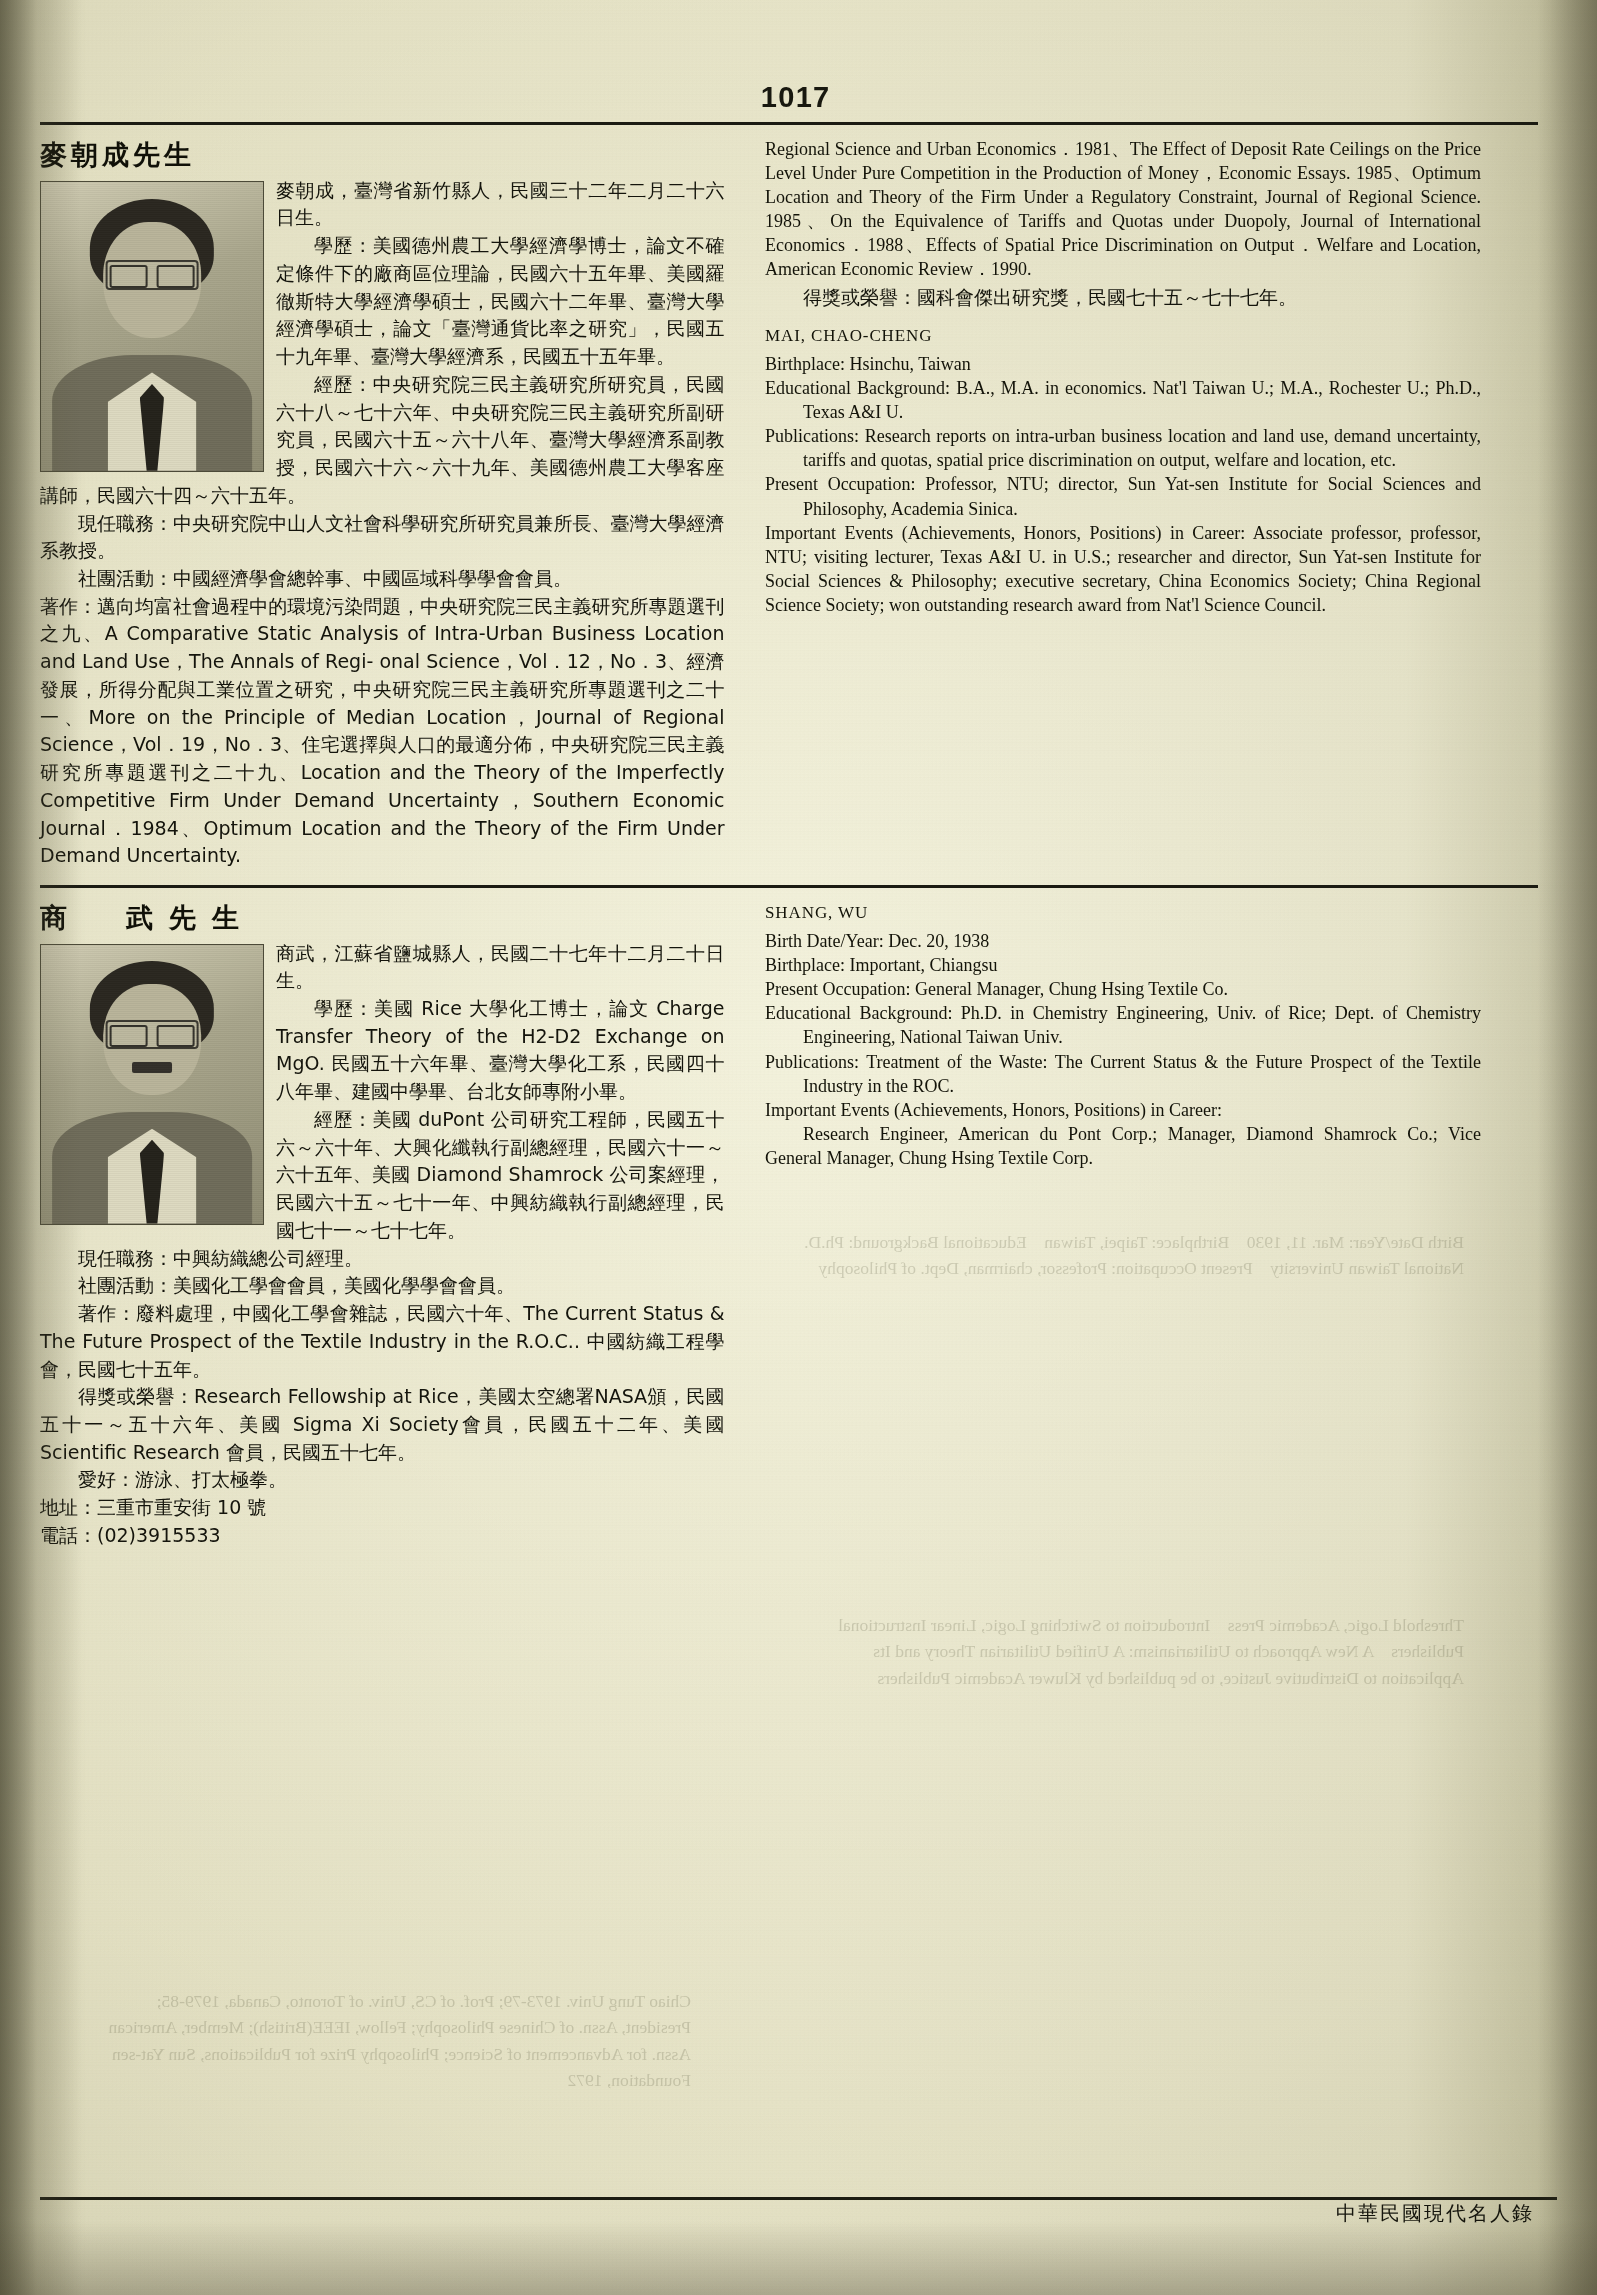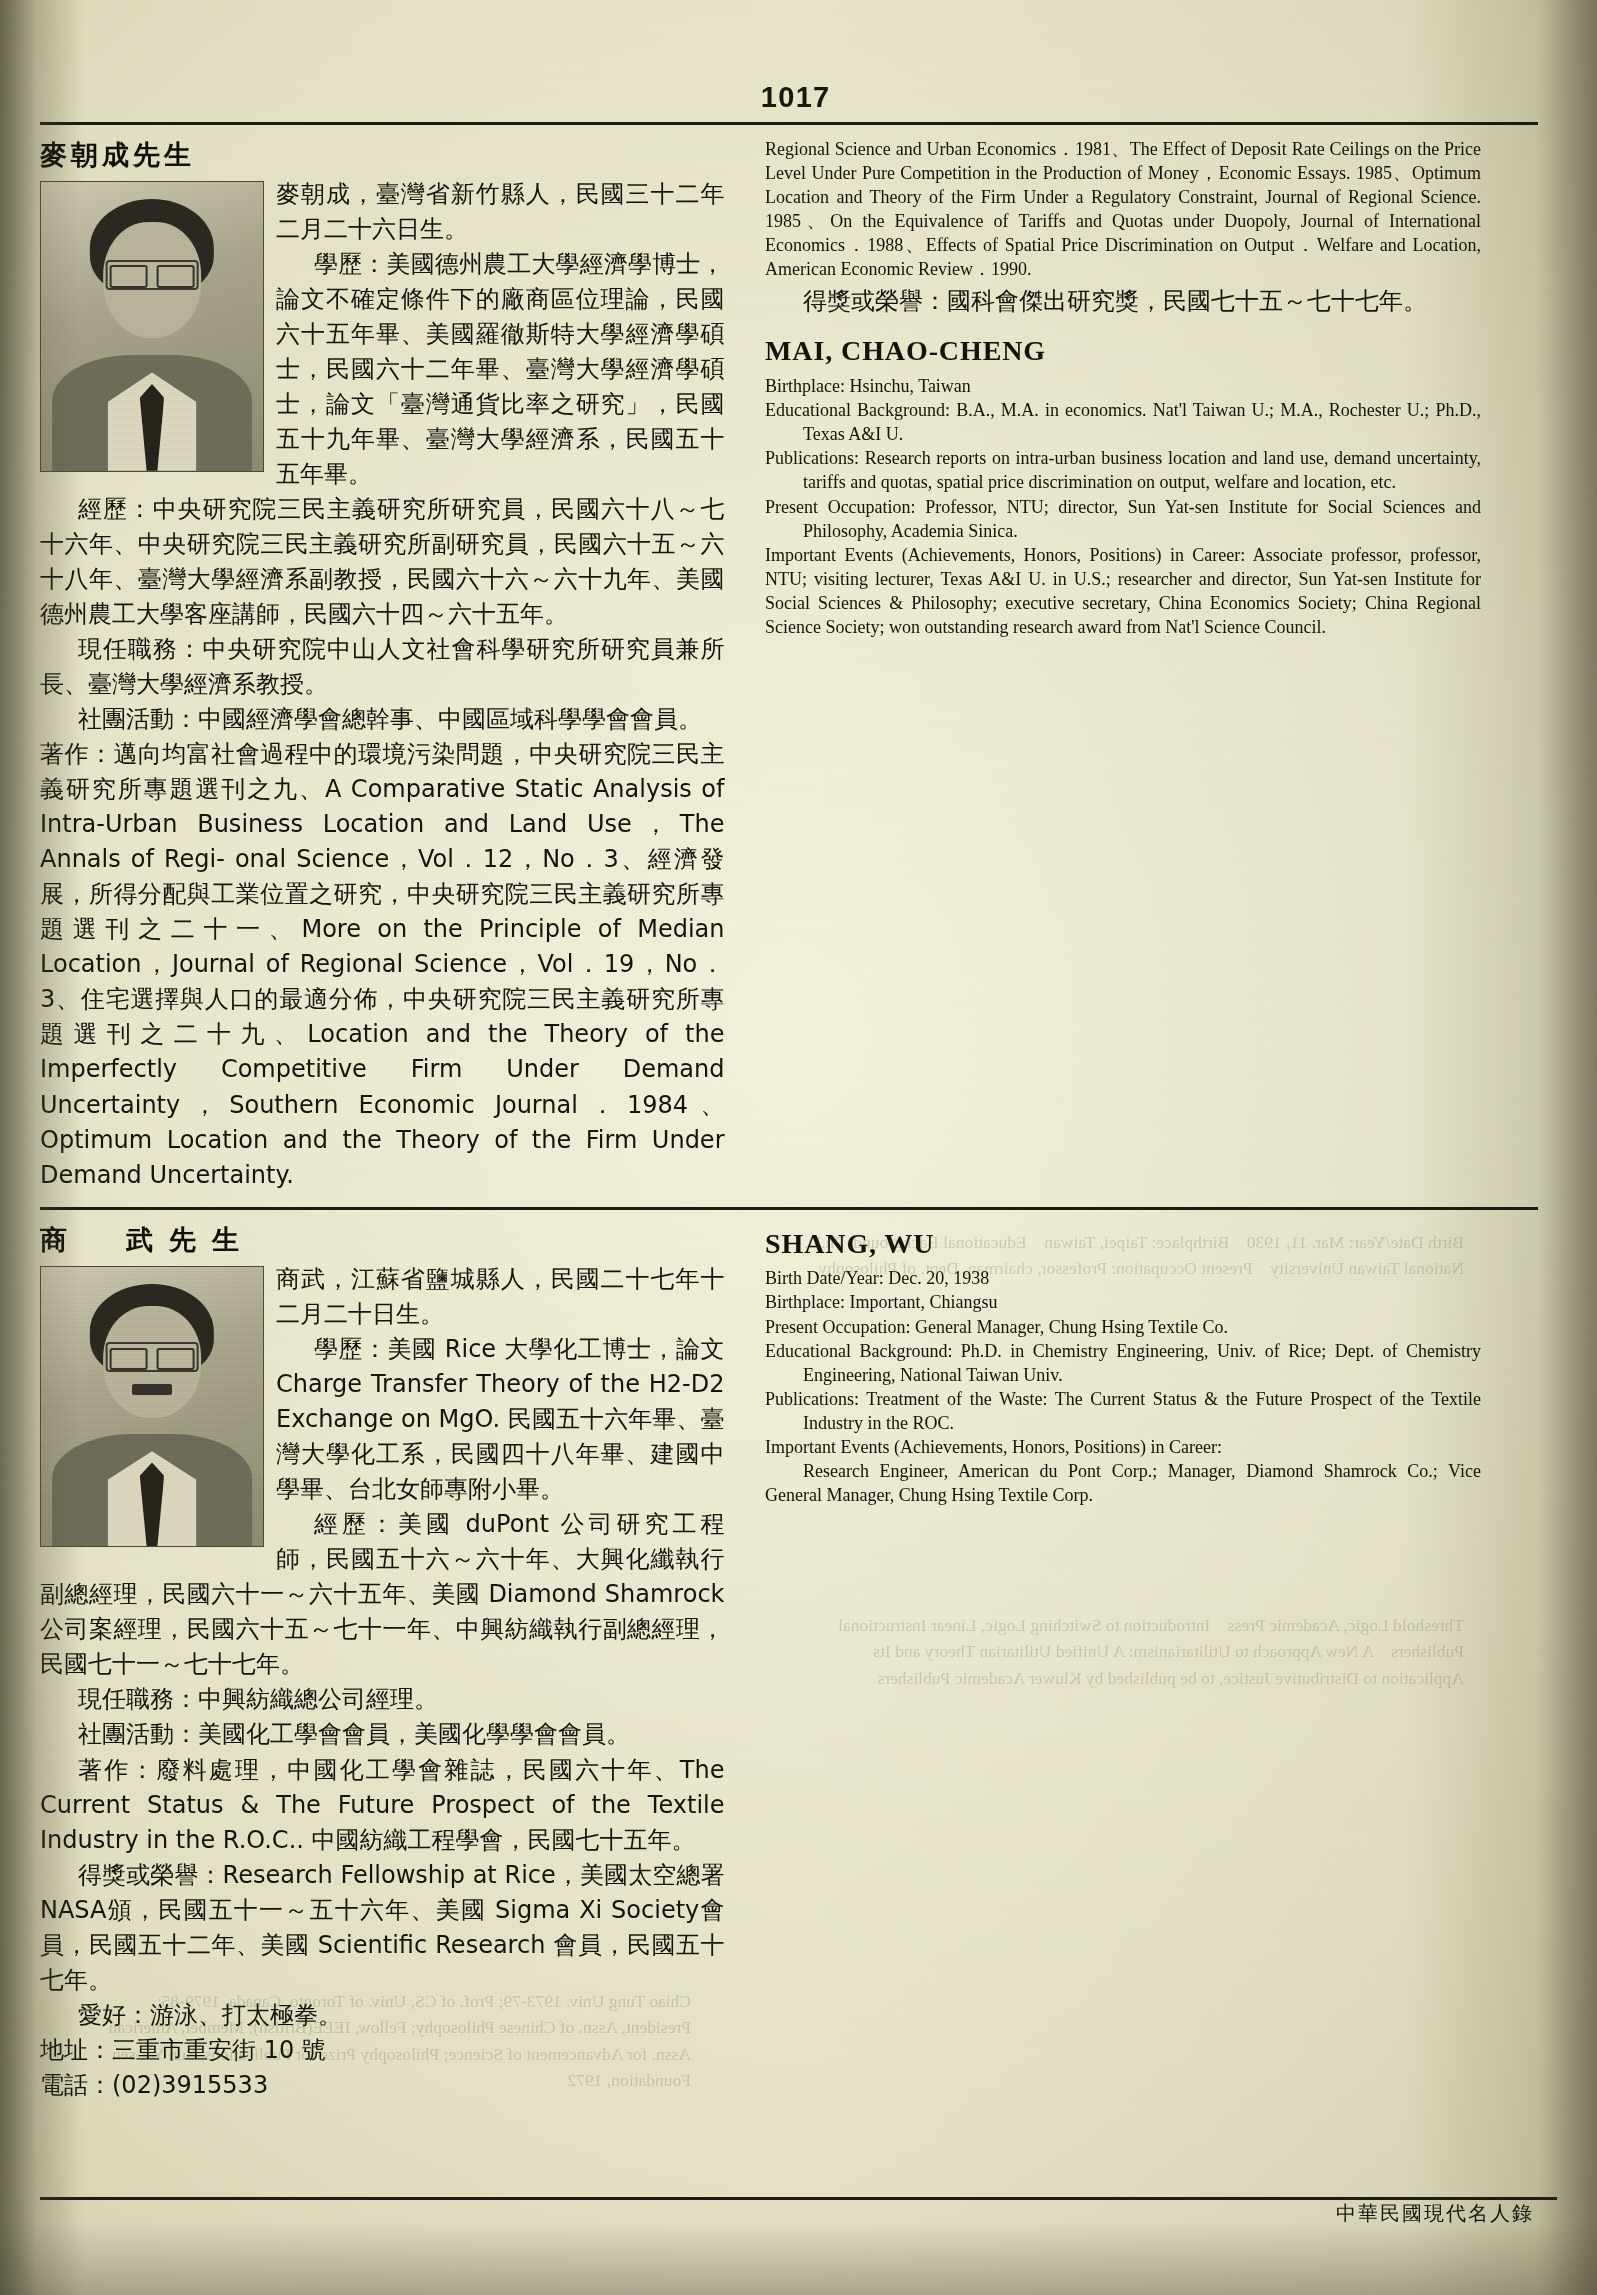--- a/index.html
+++ b/index.html
@@ -88,21 +88,21 @@
   }
   .col-right {
     width: 739px;
     padding-left: 23px;
     box-sizing: border-box;
   }
 
   
   .cn {
     font-family: "DejaVu Sans", "Liberation Sans", sans-serif;
-    font-size: 24px;
+    font-size: 19px;
     line-height: 1.46;
     color: #14140c;
     text-align: justify;
   }
   .cn-name {
     font-family: "DejaVu Sans", sans-serif;
     font-weight: bold;
     font-size: 27px;
     letter-spacing: 4px;
     color: #101008;
@@ -202,24 +202,23 @@
 
   
   .en {
     font-family: "Liberation Serif", serif;
     font-size: 18px;
     line-height: 1.34;
     color: #131309;
     text-align: justify;
   }
   .en-head {
-    font-size: 28px;
+    font-size: 17px;
     letter-spacing: 0.9px;
     margin: 13.4px 0 4px 0;
-    font-weight: bold;
   }
   .en p { margin: 0; }
   .en .hang {
     padding-left: 38px;
     text-indent: -38px;
   }
   .en .ind-first { text-indent: 38px; }
 
   .cn-indent { text-indent: 38px; }
 

